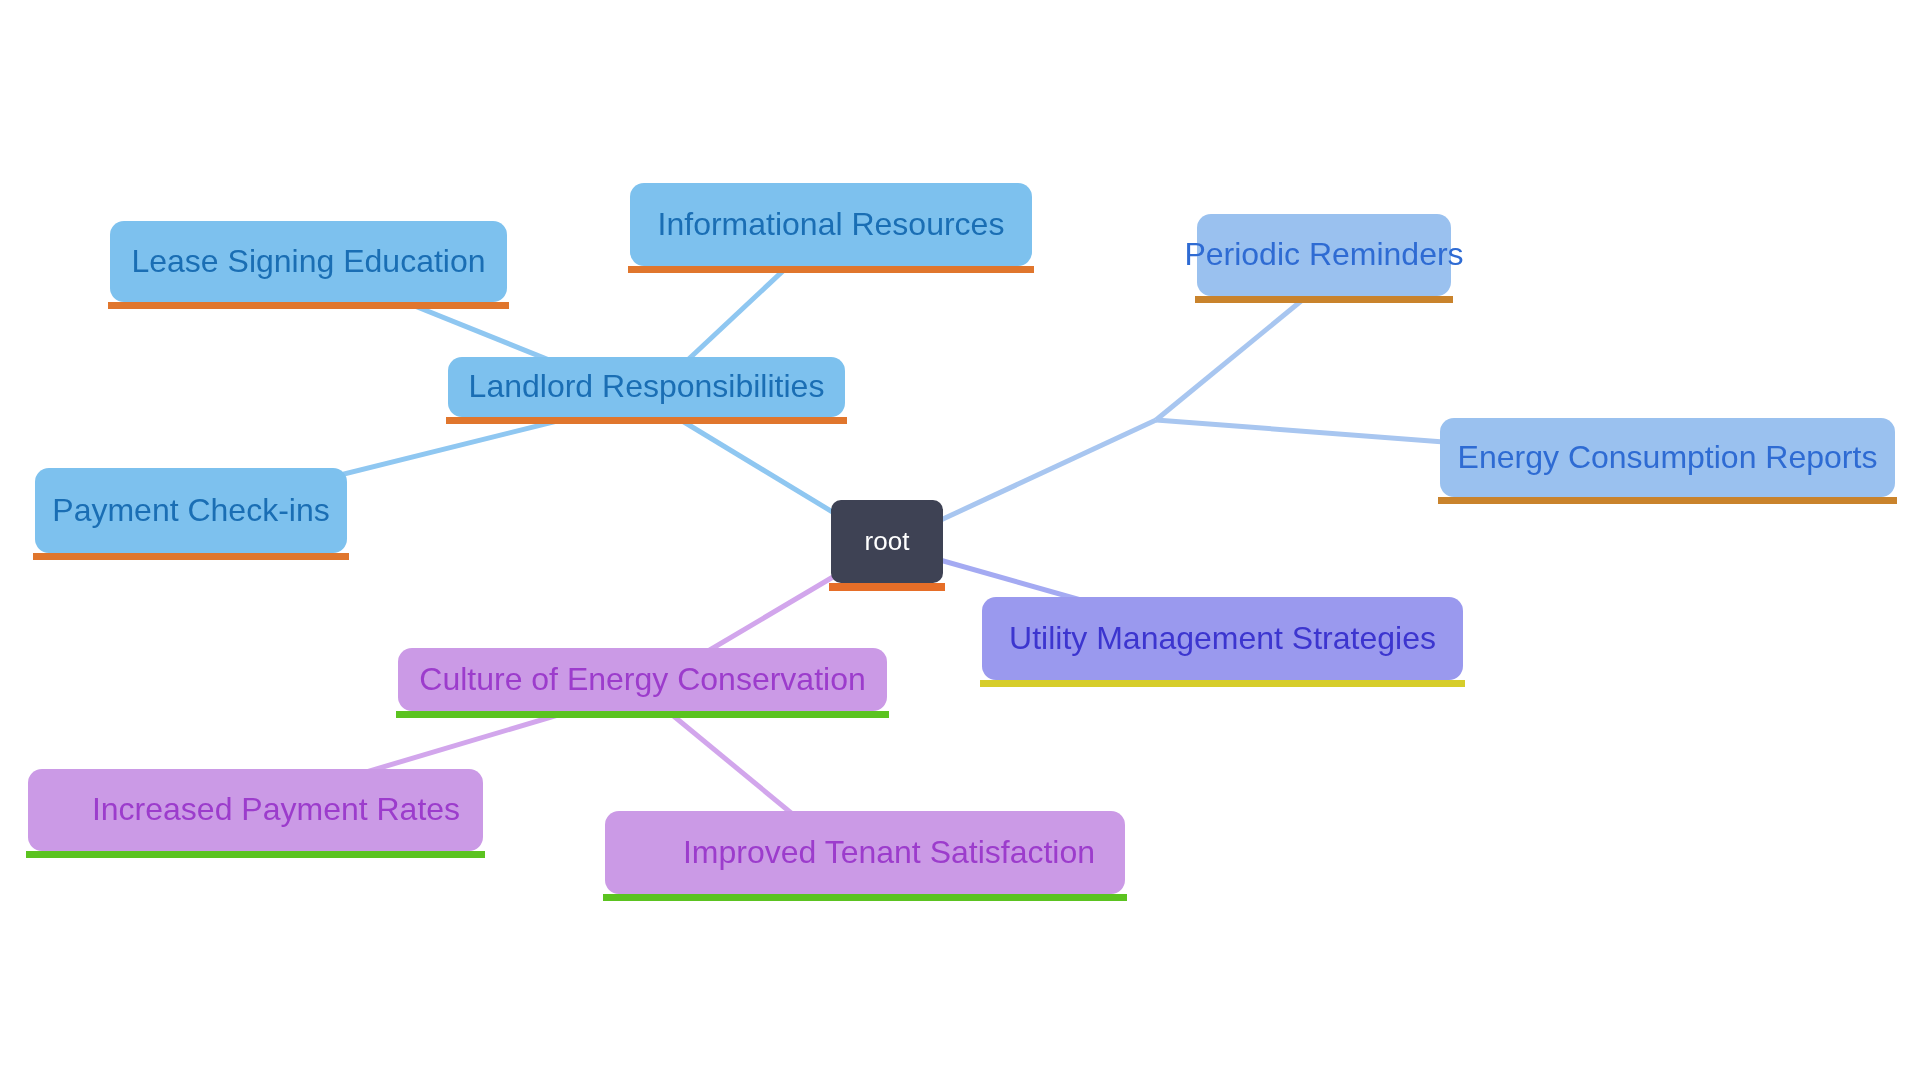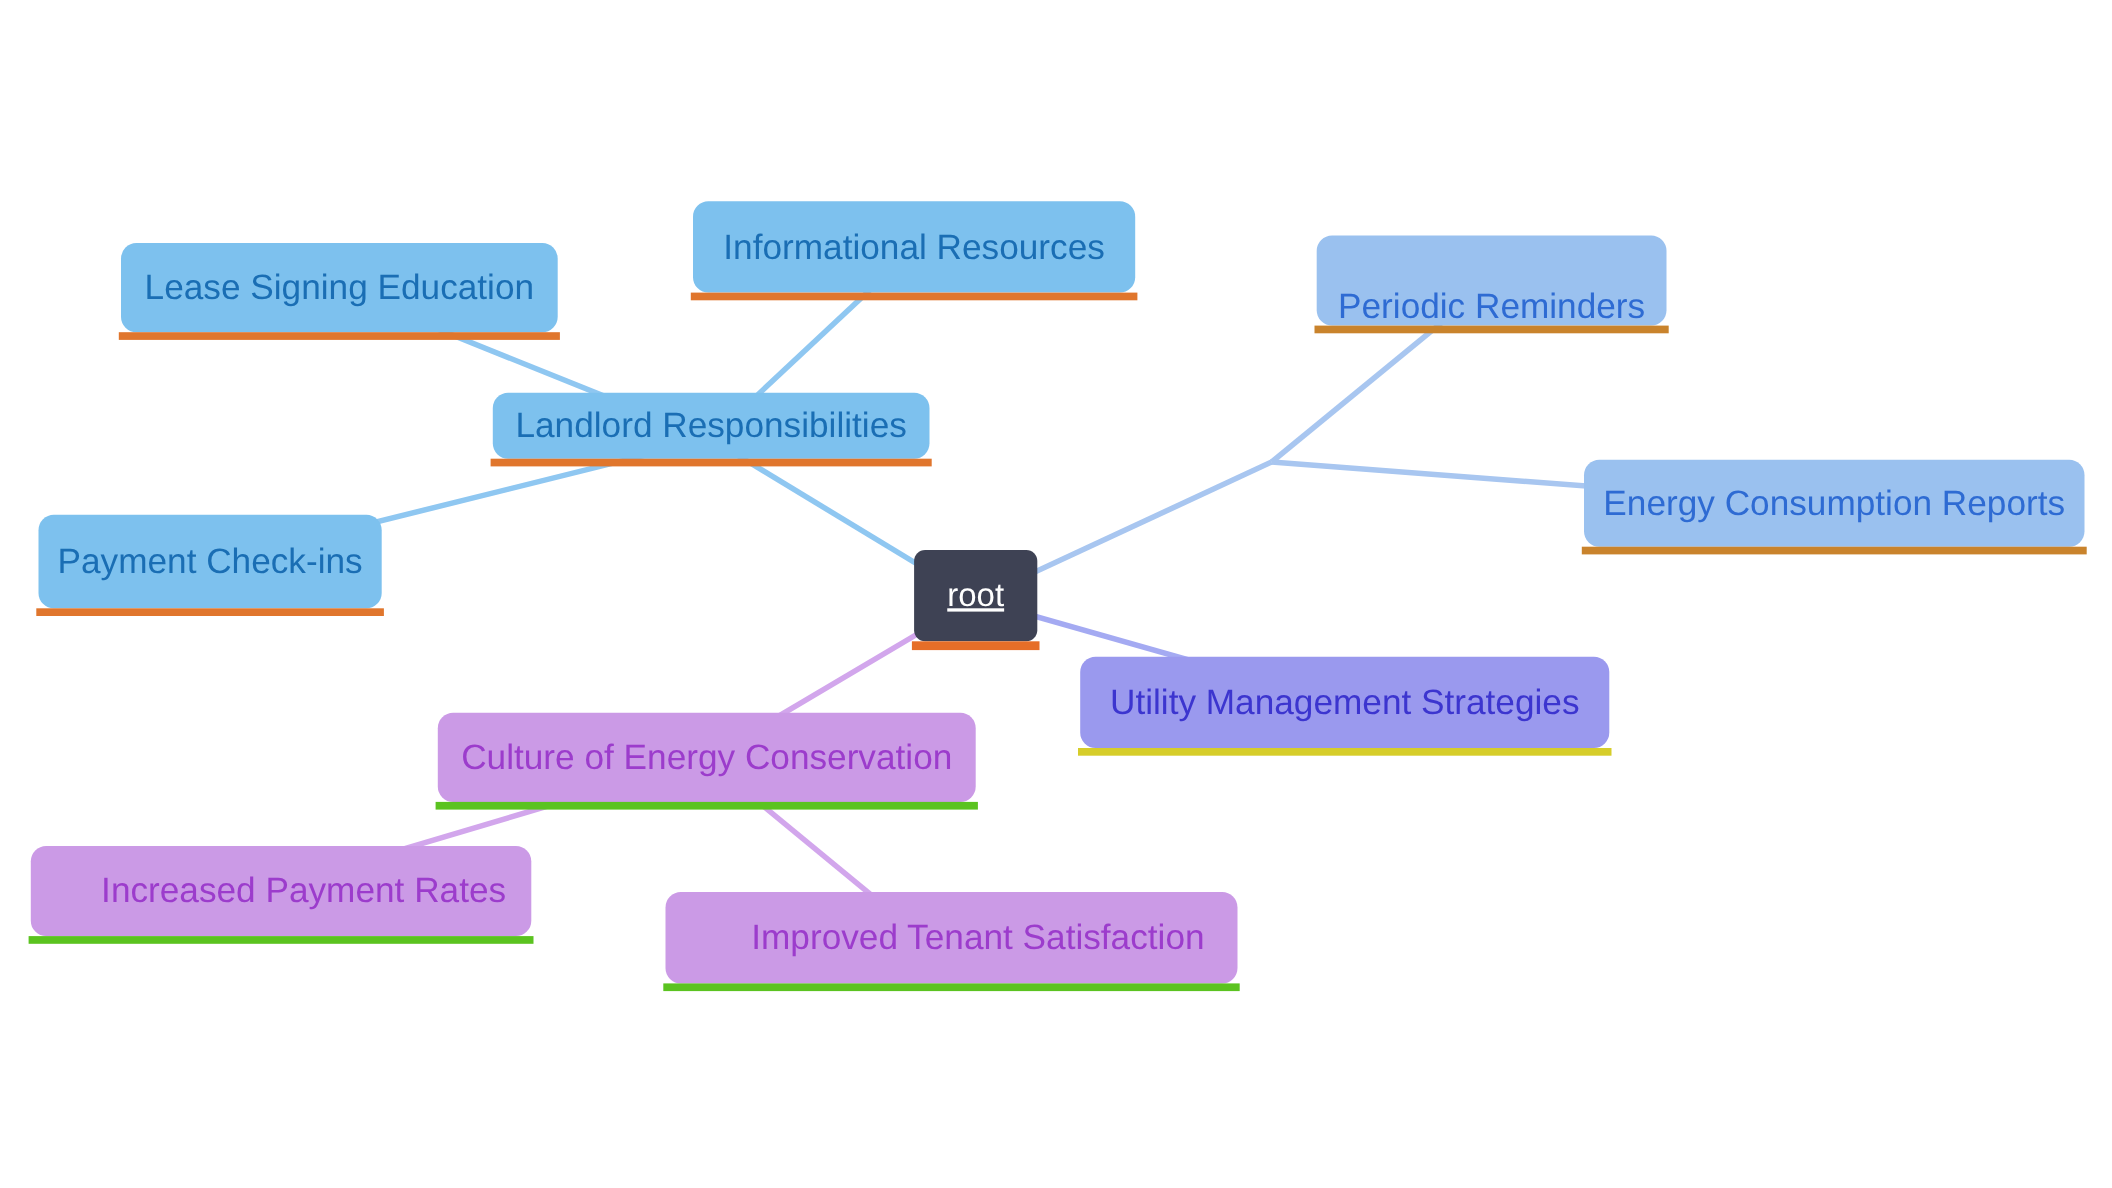--- a/index.html
+++ b/index.html
@@ -43,22 +43,21 @@
   .branch-tenant::after { background: var(--tenant-underline); }
   .branch-utility { background: var(--utility-fill); color: var(--utility-text); }
   .branch-utility::after { background: var(--utility-underline); }
   .branch-culture { background: var(--culture-fill); color: var(--culture-text); }
   .branch-culture::after { background: var(--culture-underline); }
 
   .root-node {
     background: var(--root-fill);
     color: var(--root-text);
     border-radius: 10px;
-    font-size: 30px;
-    text-decoration: underline;
+    font-size: 26px;
   }
   .root-node::after { background: var(--root-underline); height: 8px; bottom: -8px; }
 </style>
 </head>
 <body>
 
 <div class="canvas">
 
   <svg class="edges" width="1920" height="1080" viewBox="0 0 1920 1080" xmlns="http://www.w3.org/2000/svg">
     <line class="edge edge-landlord" x1="308" y1="263" x2="646" y2="399"></line>
@@ -83,38 +82,38 @@
   </div>
 
   <div class="node branch-landlord" style="left:448px; top:357px; width:397px; height:60px;">
     <span>Landlord Responsibilities</span>
   </div>
 
   <div class="node branch-landlord" style="left:35px; top:468px; width:312px; height:85px;">
     <span>Payment Check-ins</span>
   </div>
 
-  <div class="node branch-tenant" style="left:1197px; top:214px; width:318px; height:82px;align-items:flex-end;">
+  <div class="node branch-tenant" style="left:1197px; top:214px; width:254px; height:82px;">
     <span>Periodic Reminders</span>
   </div>
 
 
   <div class="node branch-tenant" style="left:1440px; top:418px; width:455px; height:79px;">
     <span>Energy Consumption Reports</span>
   </div>
 
   <div class="node root-node" style="left:831px; top:500px; width:112px; height:83px;">
     <span>root</span>
   </div>
 
   <div class="node branch-utility" style="left:982px; top:597px; width:481px; height:83px;">
     <span>Utility Management Strategies</span>
   </div>
 
-  <div class="node branch-culture" style="left:398px; top:648px; width:489px; height:81px;">
+  <div class="node branch-culture" style="left:398px; top:648px; width:489px; height:63px;">
     <span>Culture of Energy Conservation</span>
   </div>
 
   <div class="node branch-culture" style="left:28px; top:769px; width:414px; height:82px;padding-left:41px;">
     <span>Increased Payment Rates</span>
   </div>
 
   <div class="node branch-culture" style="left:605px; top:811px; width:472px; height:83px;padding-left:48px;">
     <span>Improved Tenant Satisfaction</span>
   </div>

